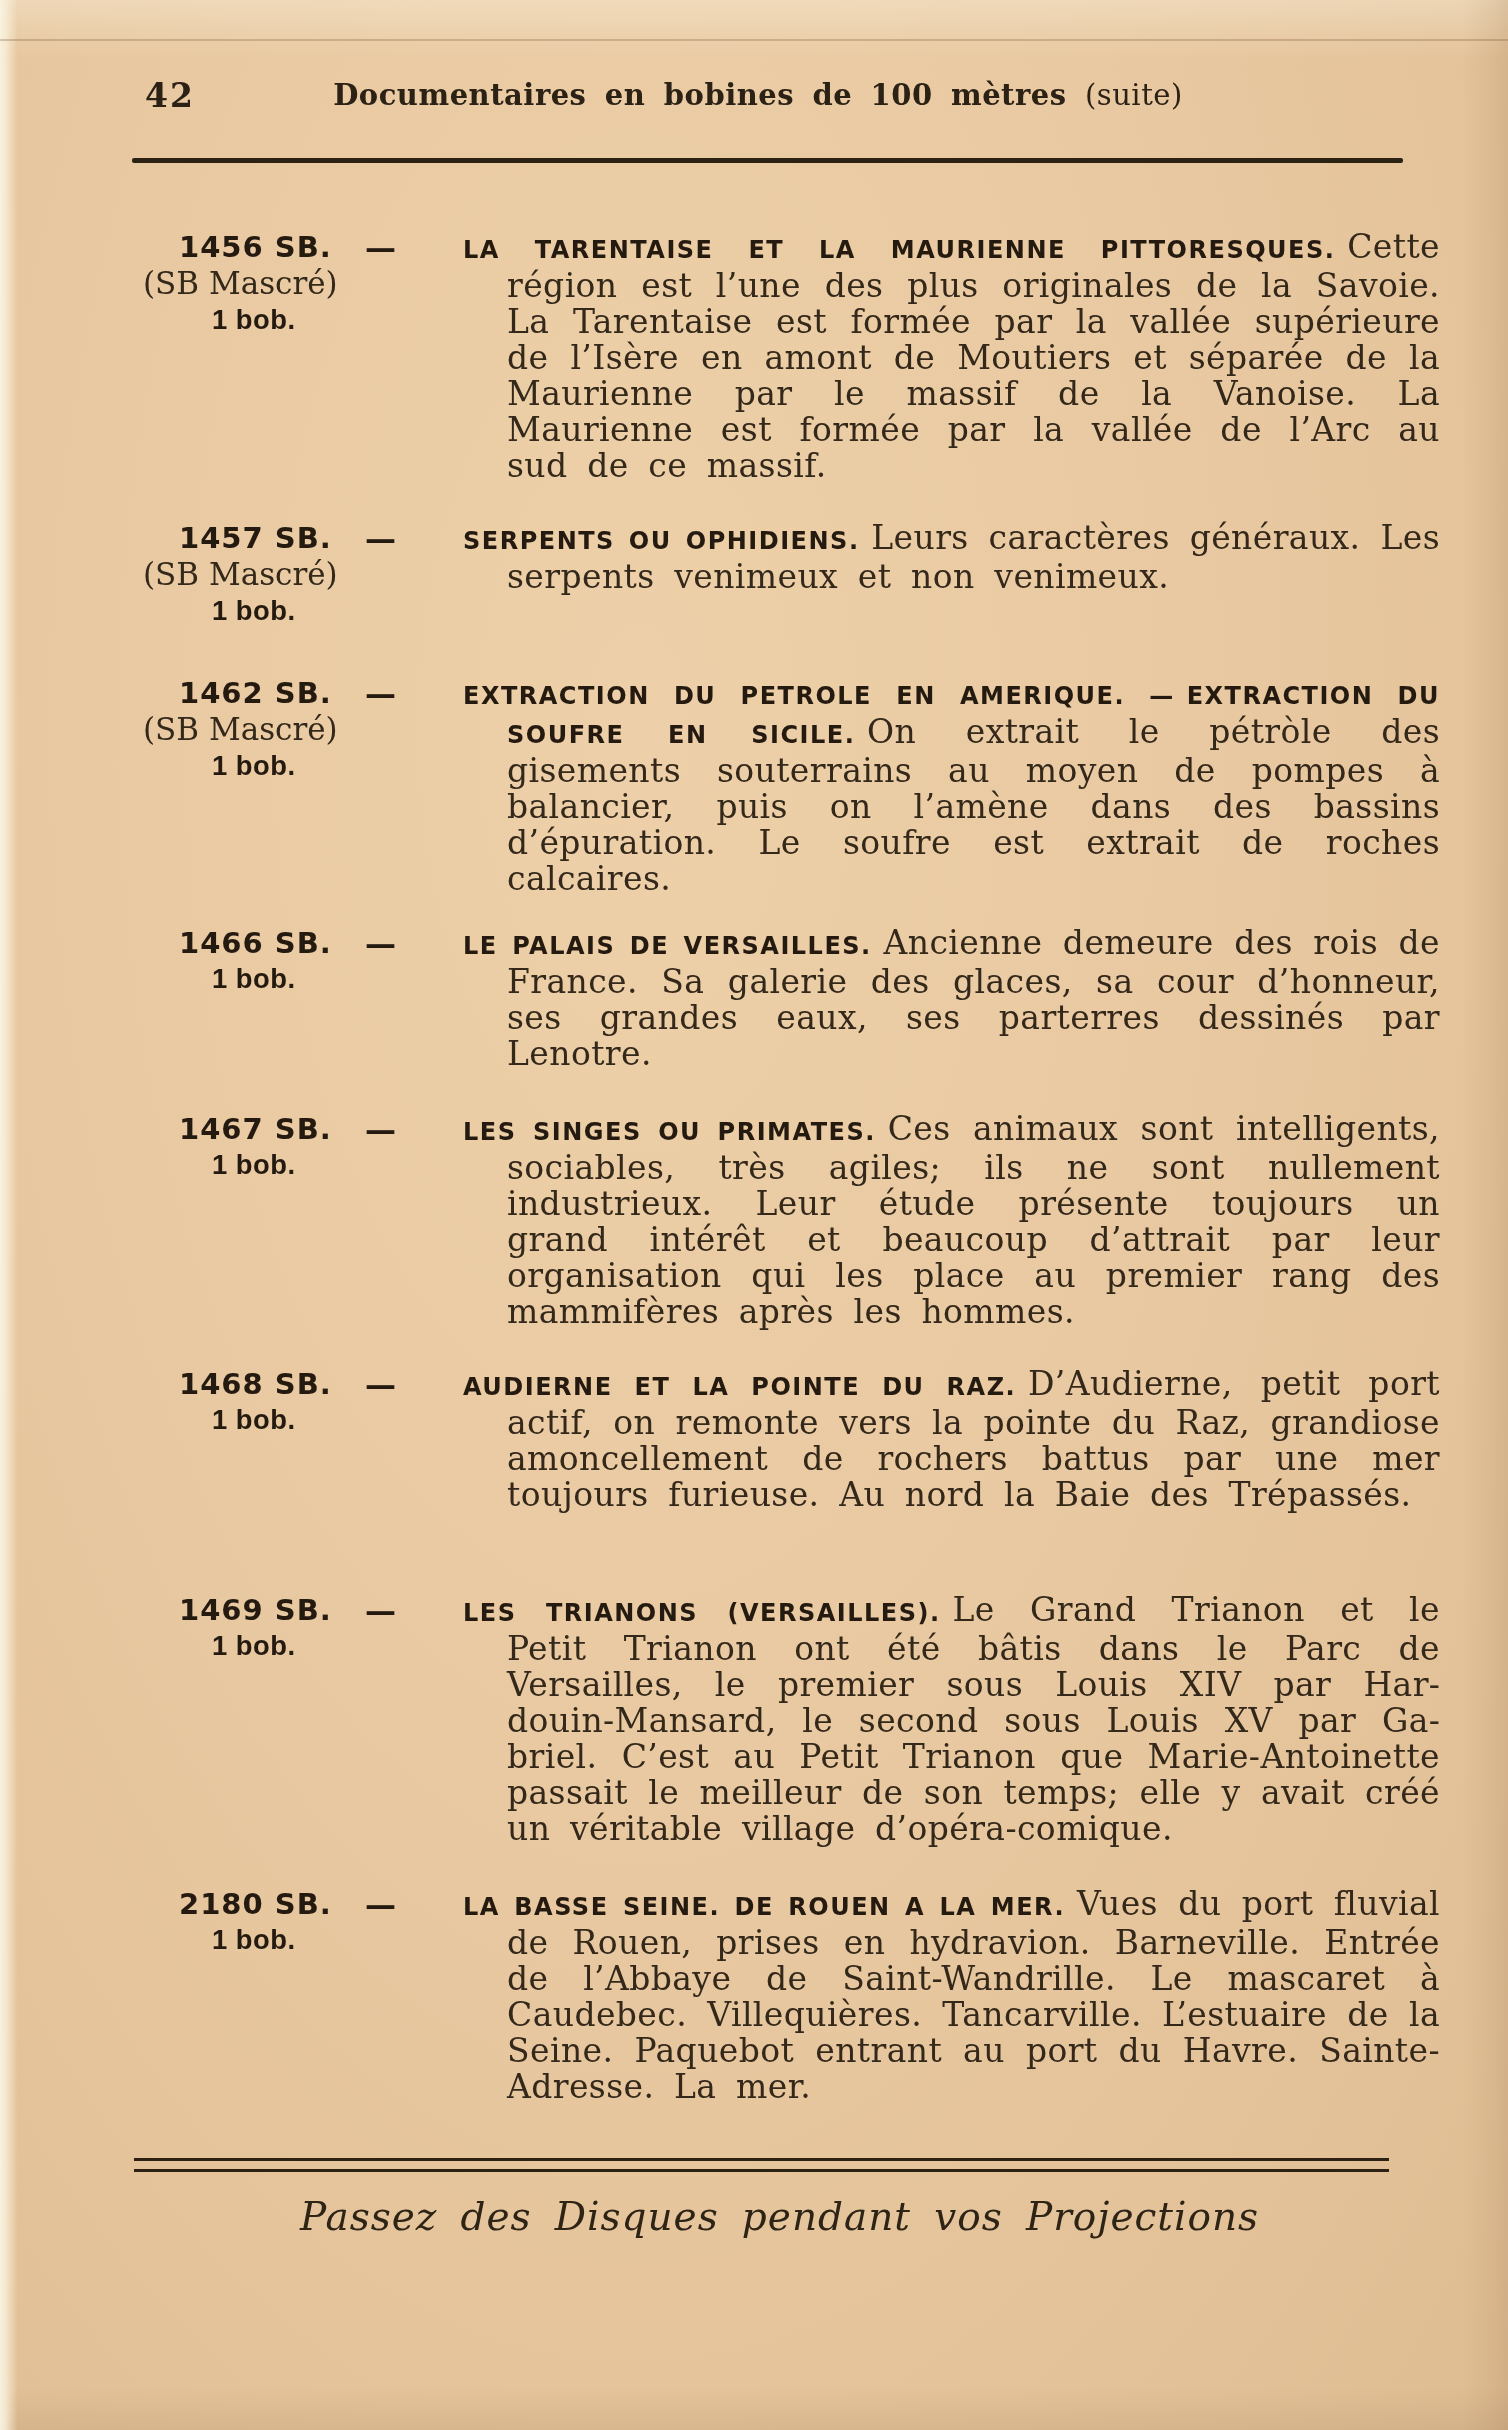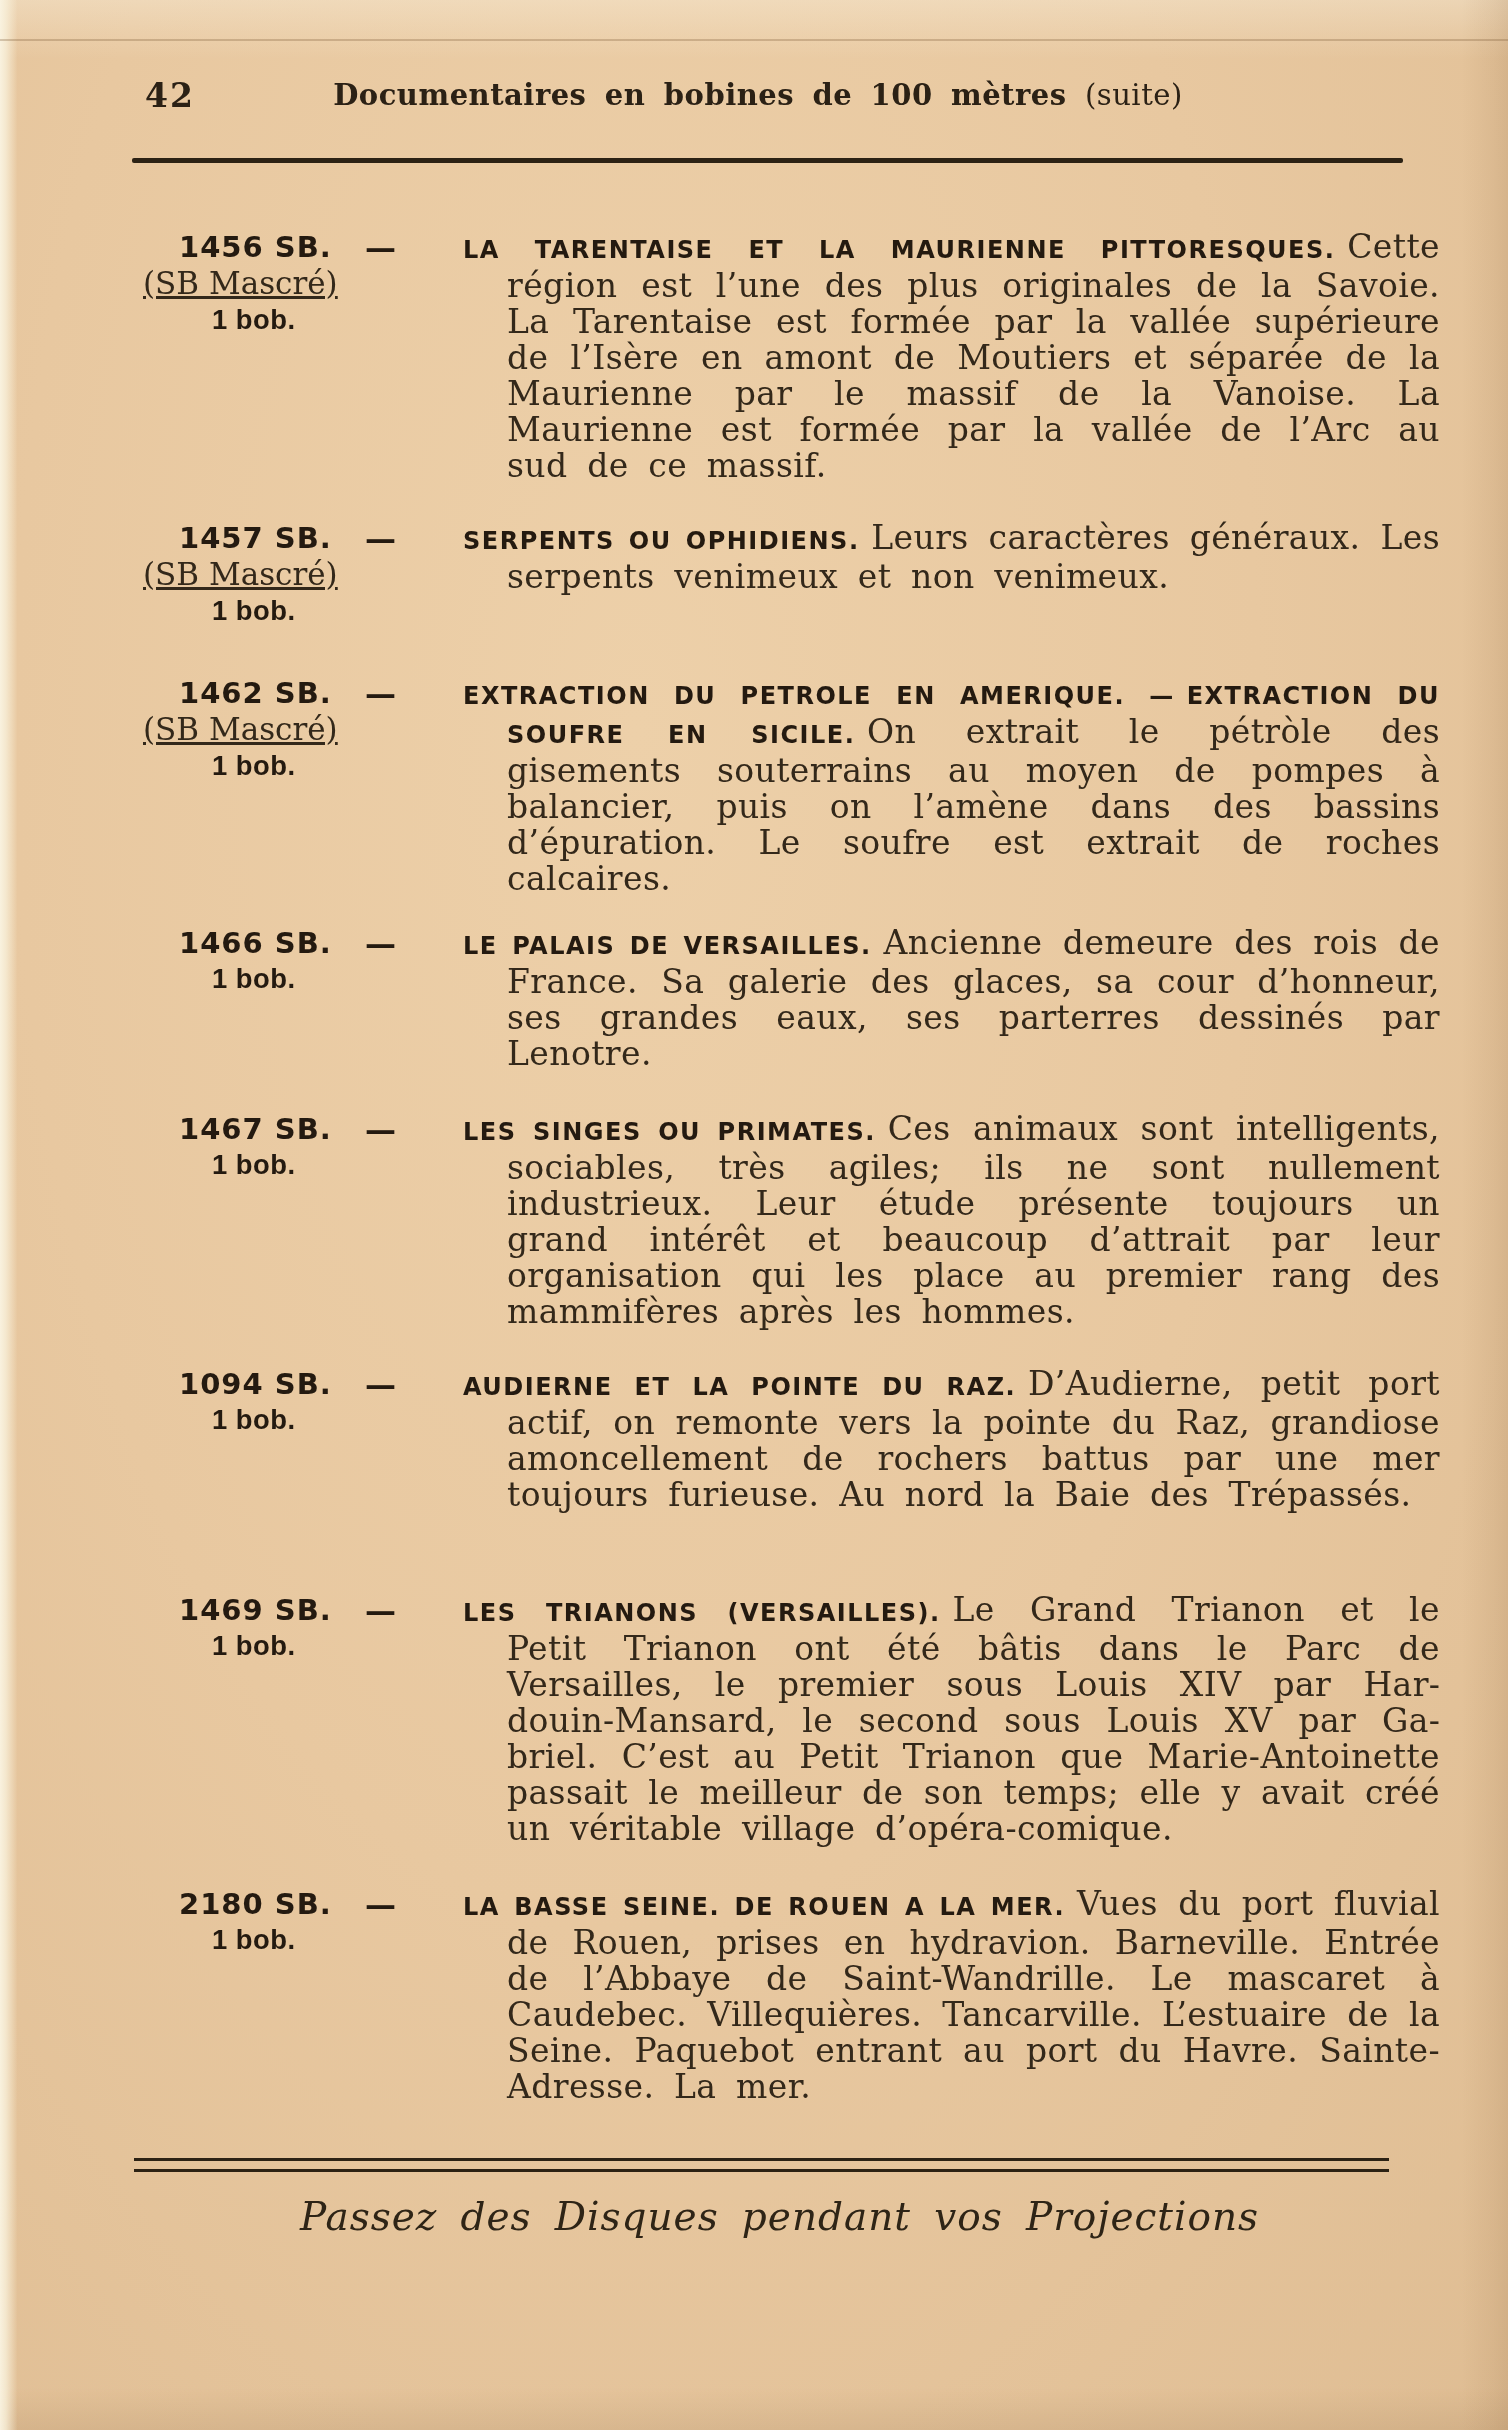--- a/index.html
+++ b/index.html
@@ -42,21 +42,21 @@
   
   .entry{position:absolute;left:0;width:1508px;margin-left:32px;}
   .lcol{position:absolute;line-height:36px;white-space:nowrap;}
   .num{
     left:147px;top:0;
     font-family:"DejaVu Sans", sans-serif;font-weight:bold;font-size:29px;
     letter-spacing:1px;color:#241a10;
   }
   .prod{
     left:111px;top:36px;
-    font-family:"DejaVu Serif", serif;font-size:31px;color:#33281a;text-decoration:underline;
+    font-family:"DejaVu Serif", serif;font-size:31px;color:#33281a;
   }
   .bob{
     left:180px;
     font-family:Liberation Sans, sans-serif;font-weight:bold;font-size:27.4px;
     letter-spacing:0.5px;color:#241a10;
   }
   .bob.row2{top:36px;}
   .bob.row3{top:73px;}
   .desc{
     margin:0 100px 0 475px;
@@ -127,21 +127,21 @@
     <p class="desc"><span class="dash">—</span><span class="etitle">LE PALAIS DE VERSAILLES.</span><span>Ancienne demeure des rois de France. Sa galerie des glaces, sa cour d’honneur, ses grandes eaux, ses parterres des­sinés par Lenotre.</span></p>
   </div>
 
   <div class="entry" style="top:1111px">
     <span class="lcol num">1467 SB.</span>
     <span class="lcol bob row2">1 bob.</span>
     <p class="desc"><span class="dash">—</span><span class="etitle">LES SINGES OU PRIMATES.</span><span>Ces animaux sont intelligents, sociables, très agiles; ils ne sont nullement industrieux. Leur étude présente tou­jours un grand intérêt et beaucoup d’attrait par leur organisation qui les place au premier rang des mammifères après les hommes.</span></p>
   </div>
 
   <div class="entry" style="top:1366px">
-    <span class="lcol num">1094 SB.</span>
+    <span class="lcol num">1468 SB.</span>
     <span class="lcol bob row2">1 bob.</span>
     <p class="desc"><span class="dash">—</span><span class="etitle">AUDIERNE ET LA POINTE DU RAZ.</span><span>D’Audierne, petit port actif, on remonte vers la pointe du Raz, grandiose amoncellement de rochers battus par une mer toujours furieuse. Au nord la Baie des Trépassés.</span></p>
   </div>
 
   <div class="entry" style="top:1592px">
     <span class="lcol num">1469 SB.</span>
     <span class="lcol bob row2">1 bob.</span>
     <p class="desc"><span class="dash">—</span><span class="etitle">LES TRIANONS (VERSAILLES).</span><span>Le Grand Trianon et le Petit Trianon ont été bâtis dans le Parc de Versailles, le premier sous Louis XIV par Har­douin-Mansard, le second sous Louis XV par Ga­briel. C’est au Petit Trianon que Marie-Antoi­nette passait le meilleur de son temps; elle y avait créé un véritable village d’opéra-comique.</span></p>
   </div>
 

